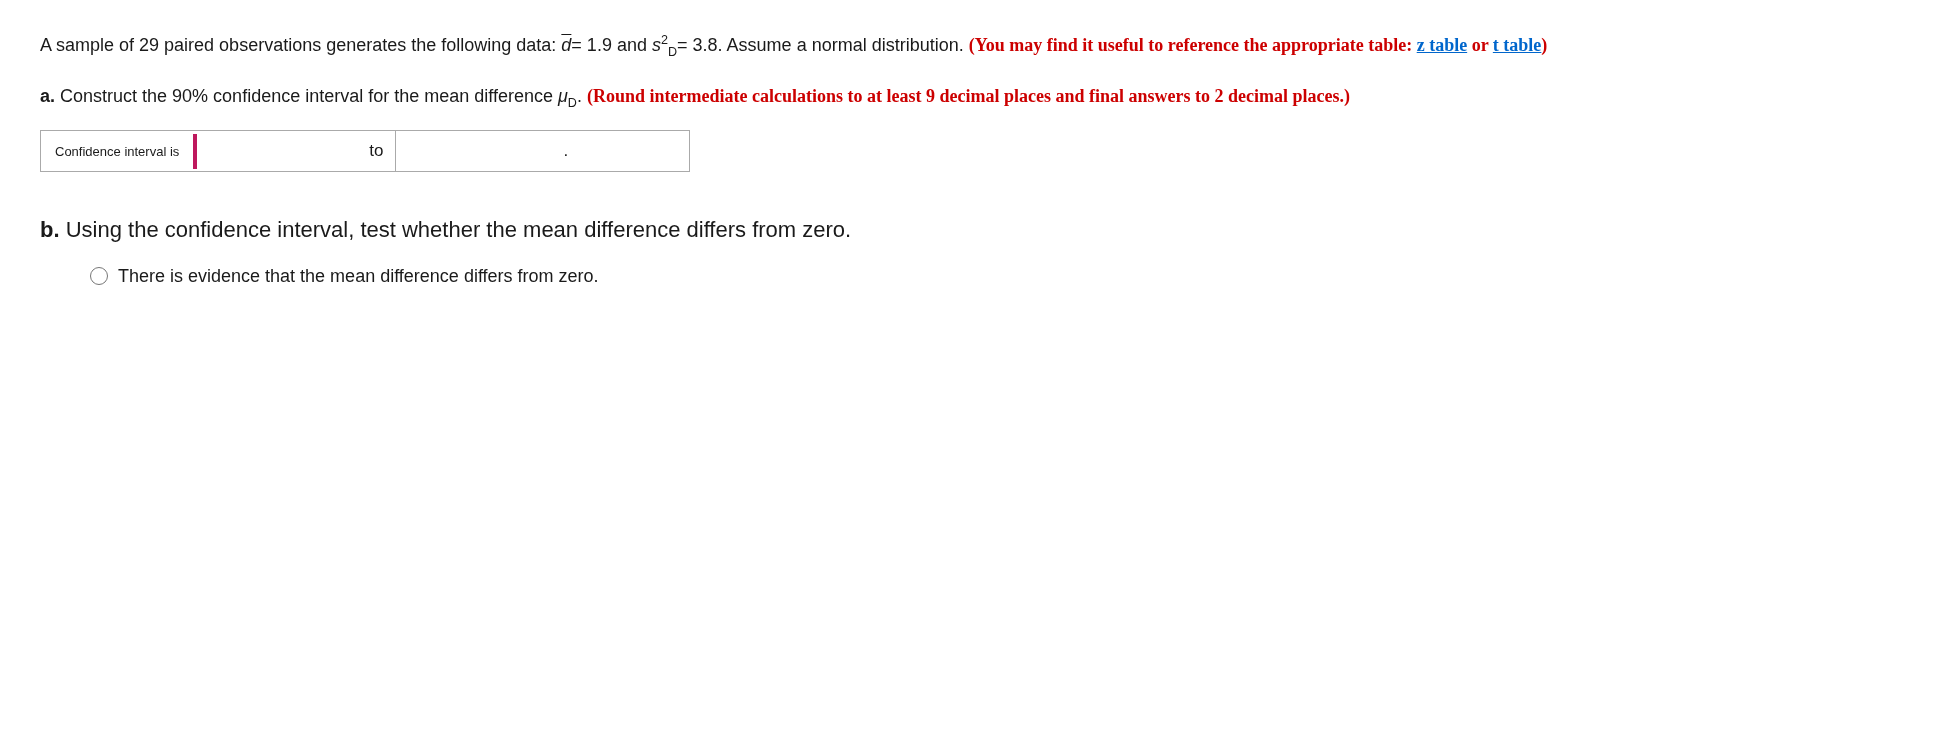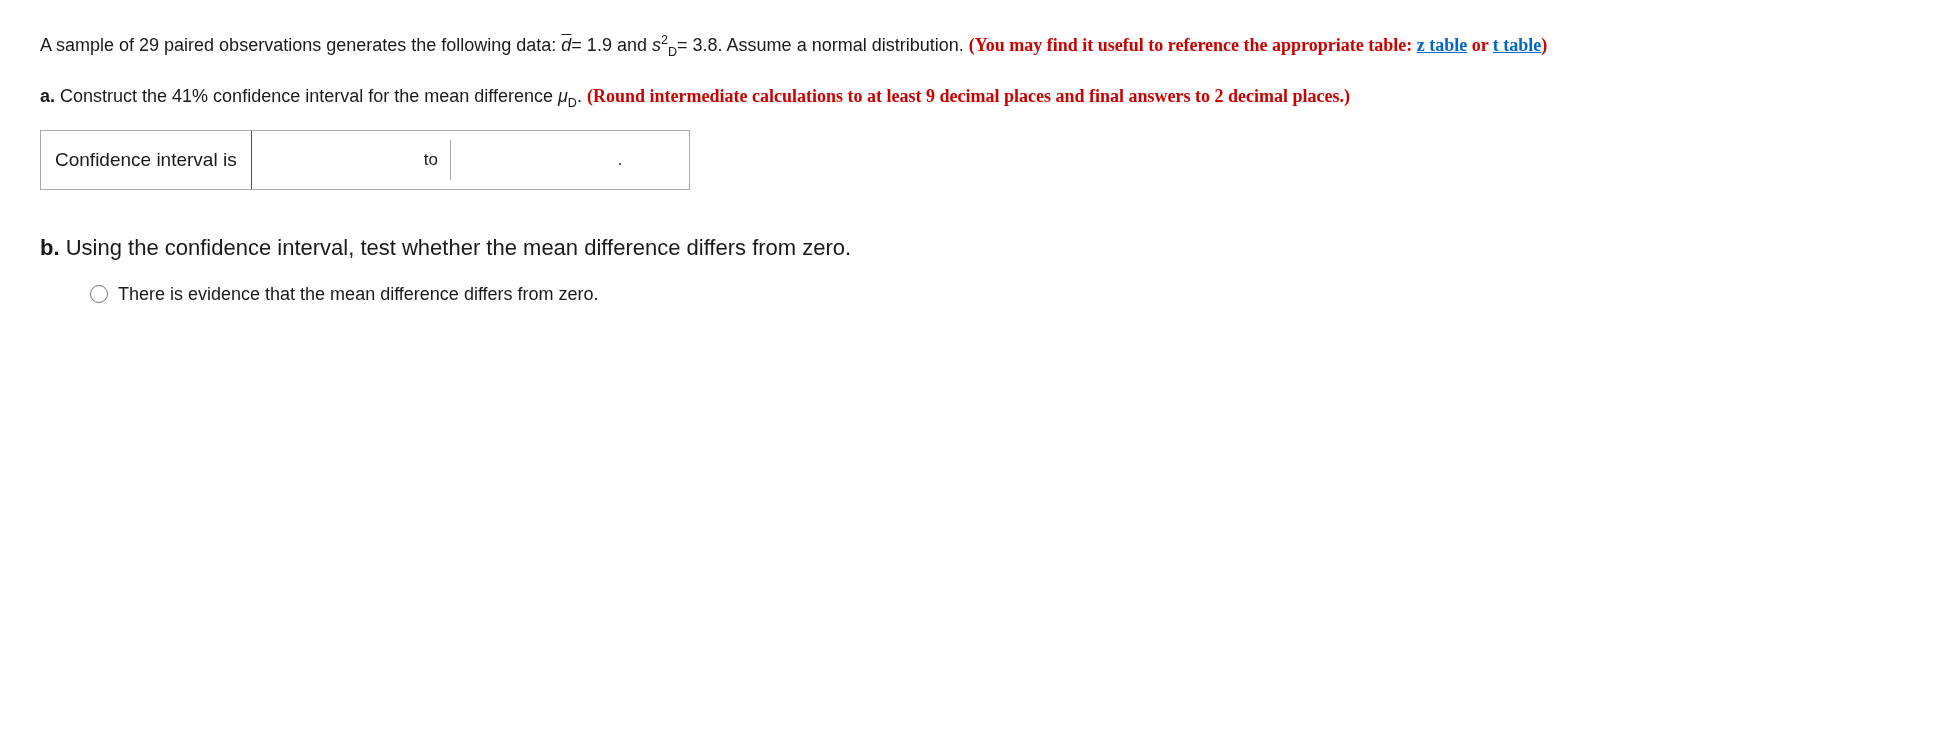--- a/index.html
+++ b/index.html
@@ -45,24 +45,24 @@
     .confidence-row {
       display: flex;
       align-items: center;
       border: 1px solid #aaaaaa;
       width: 650px;
       margin-top: 10px;
       margin-bottom: 40px;
     }
 
     .confidence-label {
-      padding: 18px 14px;
-      font-size: 19px;
+      padding: 10px 14px;
+      font-size: 13px;
       white-space: nowrap;
-      border-right: 1px solid #be185d;
+      border-right: 4px solid #be185d;
     }
 
     .confidence-input {
       border: none;
       outline: none;
       padding: 10px 8px;
       font-size: 17px;
       width: 160px;
       background: #ffffff;
       color: #1a1a1a;
@@ -140,21 +140,21 @@
     }
   </style>
 </head>
 <body>
 
 <div class="intro-text">
   <span>A sample of 29 paired observations generates the following data: </span><span class="math-overline">d</span><span>= 1.9 and </span><span class="math-var">s</span><sup>2</sup><sub>D</sub><span>= 3.8. Assume a normal distribution.</span> <span class="bold-red"><span>(You may find it useful to reference the appropriate table: </span><a class="link-blue">z table</a><span> or </span><a class="link-blue">t table</a><span>)</span></span>
 </div>
 
 <div class="part-a">
-  <strong>a.</strong> <span>Construct the 41% confidence interval for the mean difference </span><span class="math-var">μ</span><sub>D</sub>. <span class="bold-red">(Round intermediate calculations to at least 9 decimal places and final answers to 2 decimal places.)</span>
+  <strong>a.</strong> <span>Construct the 90% confidence interval for the mean difference </span><span class="math-var">μ</span><sub>D</sub>. <span class="bold-red">(Round intermediate calculations to at least 9 decimal places and final answers to 2 decimal places.)</span>
 </div>
 
 <div class="confidence-row">
   <span class="confidence-label">Confidence interval is</span>
   <input class="confidence-input" type="text" placeholder="" style="">
   <span class="to-text">to</span>
   <input class="confidence-input2" type="text" placeholder="" style="">
   <span class="dot-text">.</span>
 </div>
 

